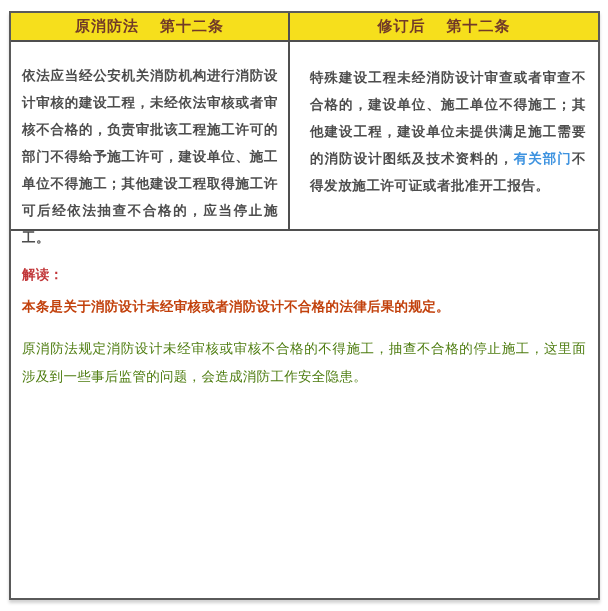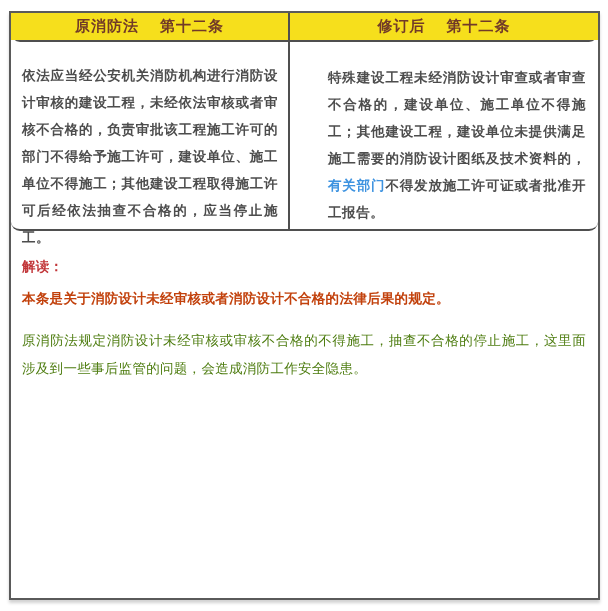--- a/index.html
+++ b/index.html
@@ -11,21 +11,21 @@
     overflow:hidden;
   }
   .panel{
     position:absolute;
     left:9px;top:11px;
     width:587px;height:585px;
     border:2px solid #5a5a5a;
     background:#ffffff;
     box-shadow:0 3px 3px rgba(0,0,0,0.18);
   }
-  .row{display:flex;border-radius:9px;}
+  .row{display:flex;}
   .header-row{
     height:27px;
     border-bottom:2px solid #4f4f4f;
   }
   .cell-left{
     width:279px;
     border-right:2px solid #4f4f4f;
     box-sizing:border-box;
   }
   .cell-right{
@@ -39,35 +39,34 @@
     font-weight:bold;
     font-size:15px;
     letter-spacing:1px;
     display:flex;
     align-items:center;
     justify-content:center;
   }
   .body-row{
     height:187px;
     border-bottom:2px solid #4f4f4f;
-    gap:18px;
   }
   .body-cell{
     padding:20px 10px 0 11px;
     font-size:13.5px;
     line-height:27px;
     letter-spacing:0.6px;
     color:#4d4d4d;
     font-weight:600;
     text-align:justify;
   }
   .body-cell.cell-right{padding:22px 12px 0 20px;}
   .hl-link{color:#3e93e0;}
   .interp{
-    padding:22px 12px 0 11px;
+    padding:30px 12px 0 11px;
   }
   .interp p{
     margin:0 0 14px 0;
     font-size:13.5px;
     line-height:28px;
     letter-spacing:0.3px;
     text-align:justify;
   }
   .interp .label-red{
     color:#c13538;

